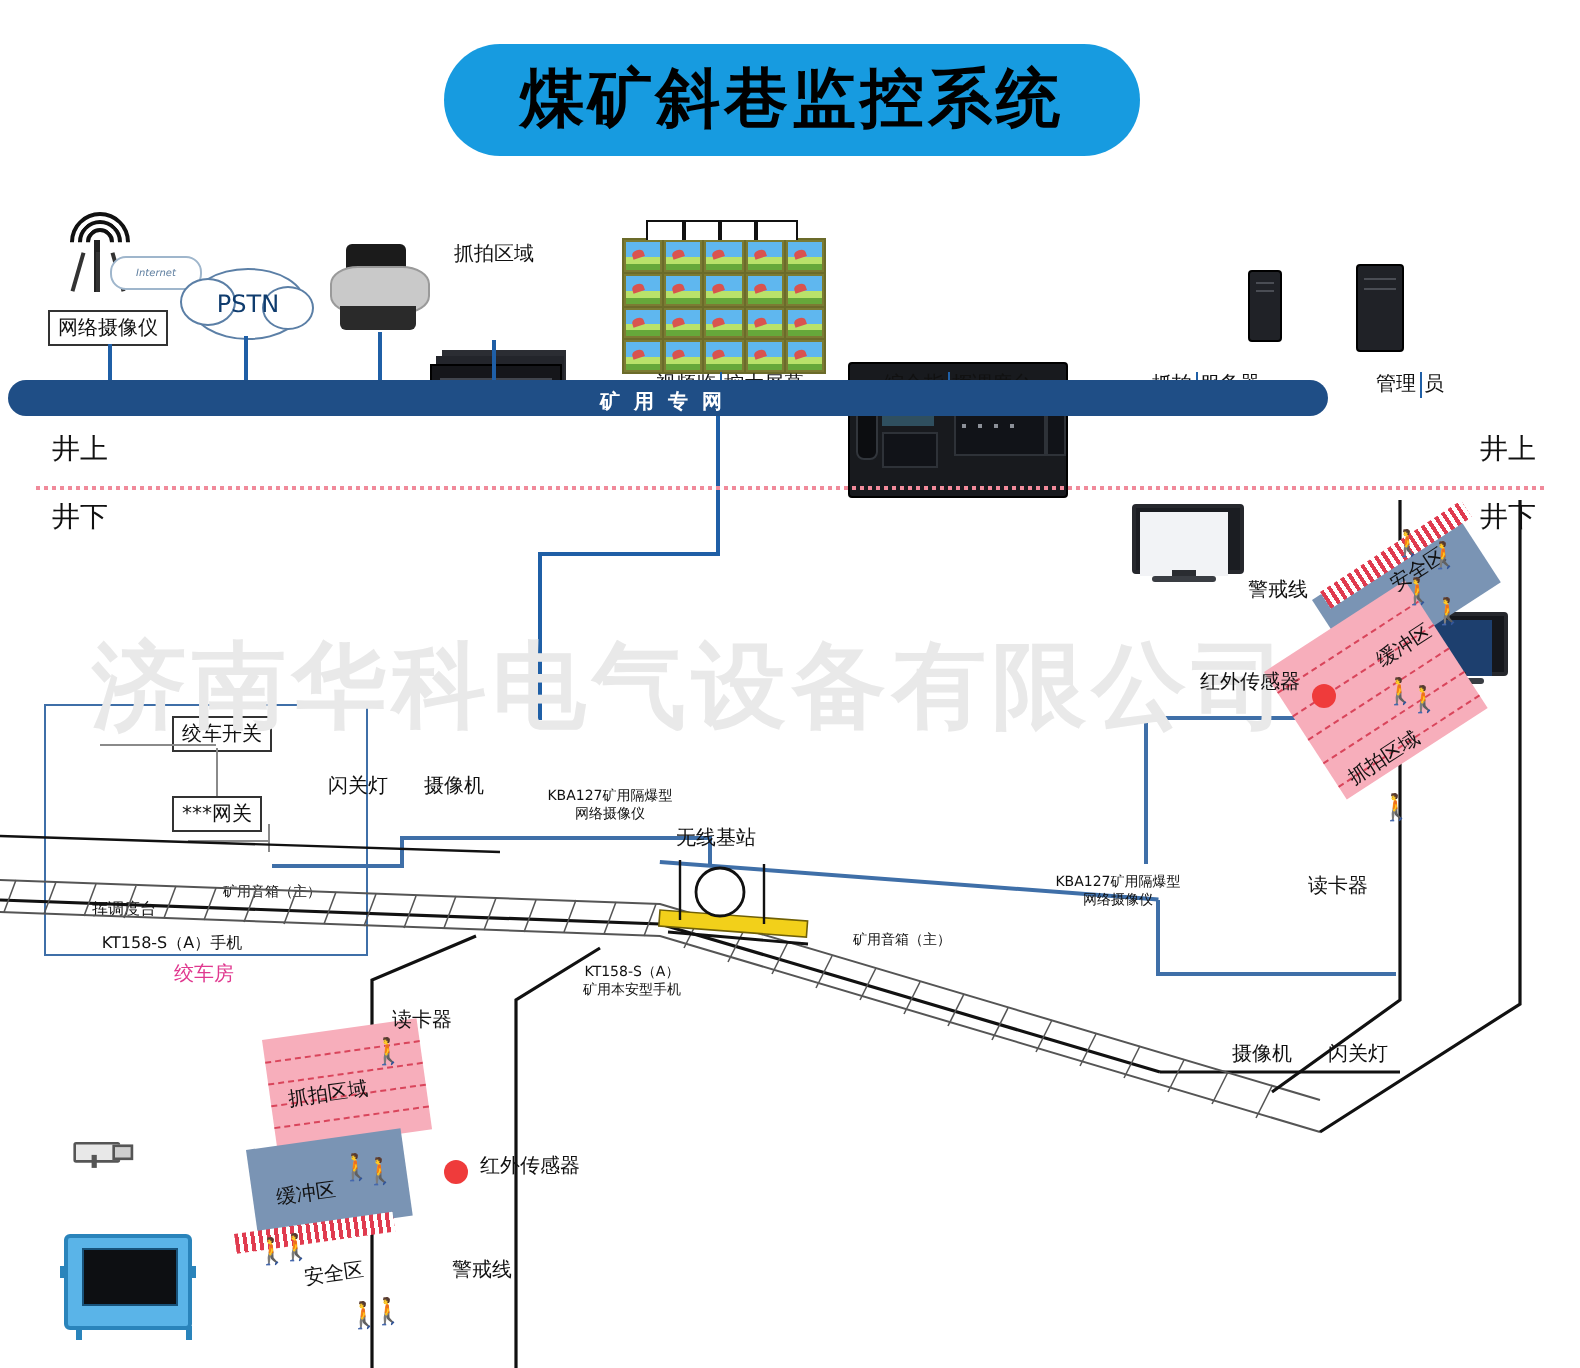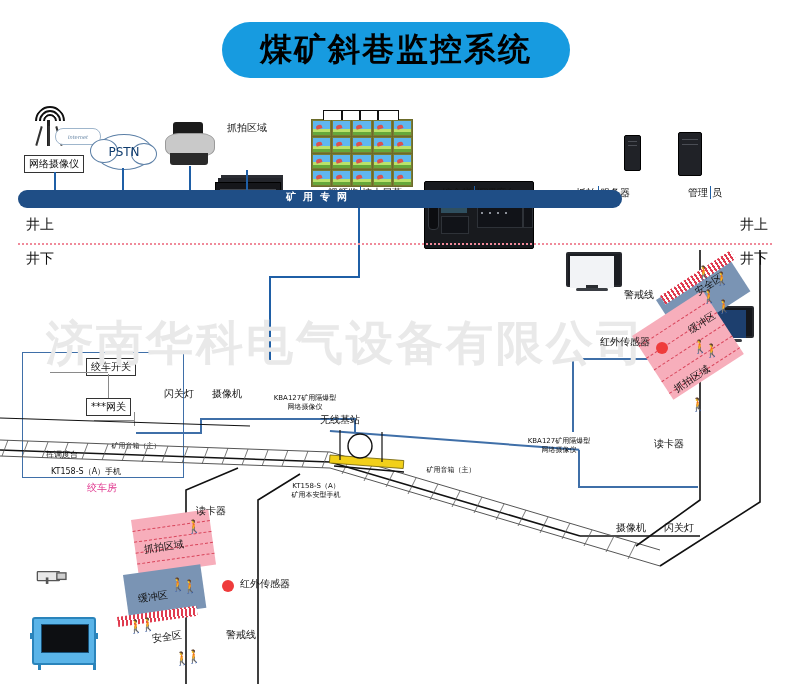--- a/index.html
+++ b/index.html
@@ -13,22 +13,22 @@
   
   #title-banner{left:222px;top:22px;width:348px;height:56px;background:#179be0;
      border-radius:28px;display:flex;align-items:center;justify-content:center;}
   #title-text{font-size:32px;font-weight:bold;letter-spacing:2px;color:#000;}
 
   
   #watermark{left:46px;top:312px;width:700px;font-size:47px;color:#e9e9e9;
      font-weight:bold;letter-spacing:3px;white-space:nowrap;z-index:1;}
 
   
-  #net-bar{left:18px;top:190px;width:604px;height:18px;background:#1f4e86;
-     border-radius:9px;display:flex;align-items:flex-start;justify-content:center;}
+  #net-bar{left:4px;top:190px;width:660px;height:18px;background:#1f4e86;
+     border-radius:9px;display:flex;align-items:flex-end;justify-content:center;}
   #net-bar-text{color:#fff;font-size:10px;letter-spacing:7px;font-weight:bold;}
 
   .droplink{background:#1f5fa6;width:2px;}
 
   
   #ground-line{left:18px;top:243px;width:754px;height:0;
      border-top:2px dotted #f08a9a;}
   .ground-lbl{font-size:14px;color:#111;}
 
   
@@ -374,21 +374,21 @@
   </g>
 </svg>
 
 <div class="abs lbl" style="left:156px;top:388px;width:46px;">闪关灯</div>
 
 <div class="abs lbl" style="left:204px;top:388px;width:46px;">摄像机</div>
 
 <div class="abs lbl xs" style="left:262px;top:394px;width:86px;">KBA127矿用隔爆型</div>
 <div class="abs lbl xs" style="left:262px;top:403px;width:86px;">网络摄像仪</div>
 
-<div class="abs lbl" style="left:312px;top:414px;width:56px;text-align:center;">无线基站</div>
+<div class="abs lbl" style="left:330px;top:414px;width:56px;text-align:center;">无线基站</div>
 
 <div class="abs lbl xs" style="left:418px;top:466px;width:66px;">矿用音箱（主）</div>
 
 <div class="abs lbl xs" style="left:278px;top:482px;width:76px;">KT158-S（A）</div>
 <div class="abs lbl xs" style="left:278px;top:491px;width:76px;">矿用本安型手机</div>
 
 <div class="abs lbl xs" style="left:516px;top:437px;width:86px;">KBA127矿用隔爆型</div>
 <div class="abs lbl xs" style="left:516px;top:446px;width:86px;">网络摄像仪</div>
 
 <div class="abs lbl" style="left:608px;top:522px;width:46px;">摄像机</div>

